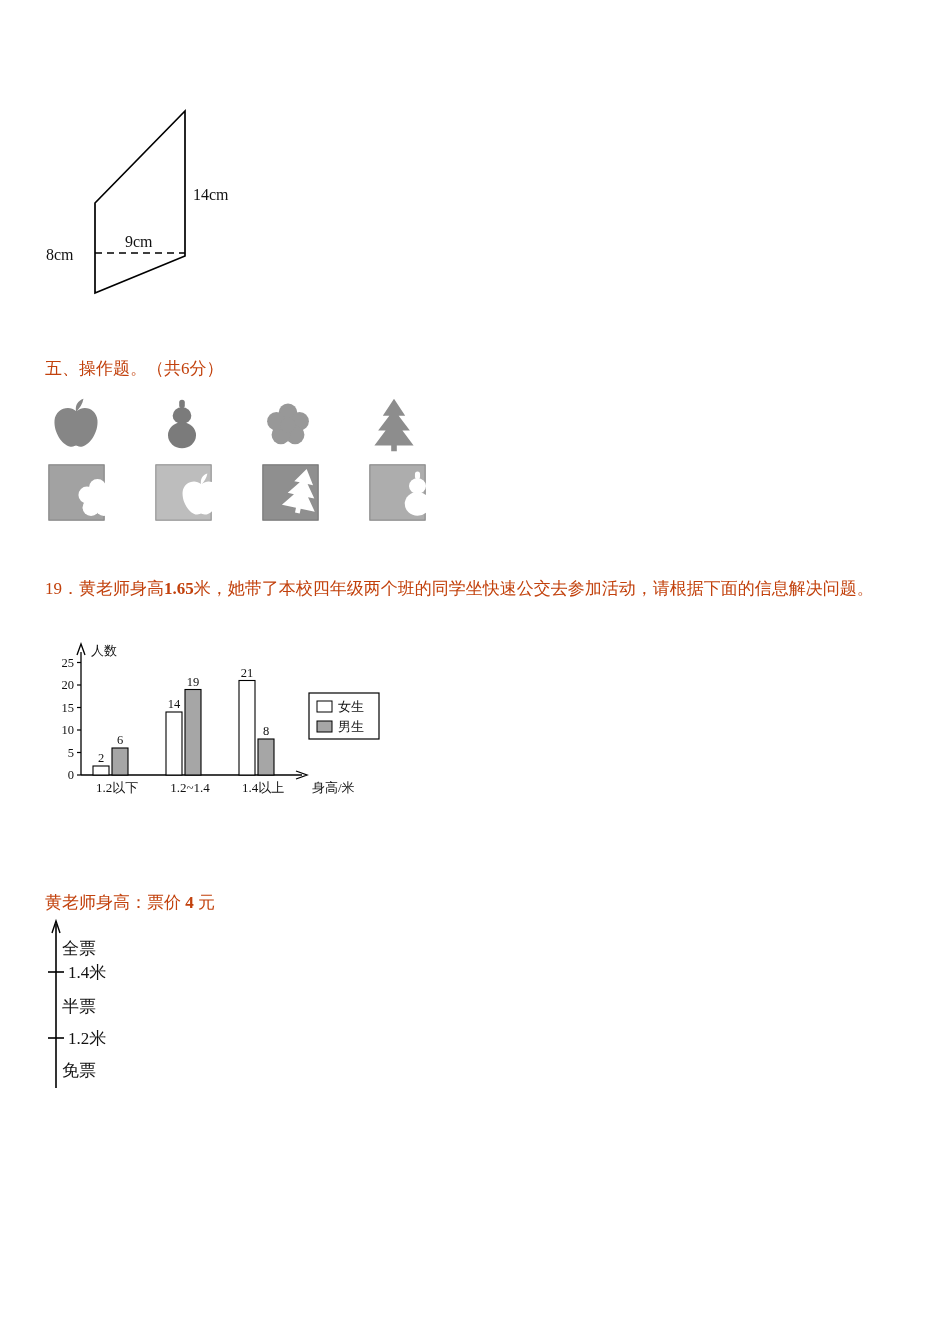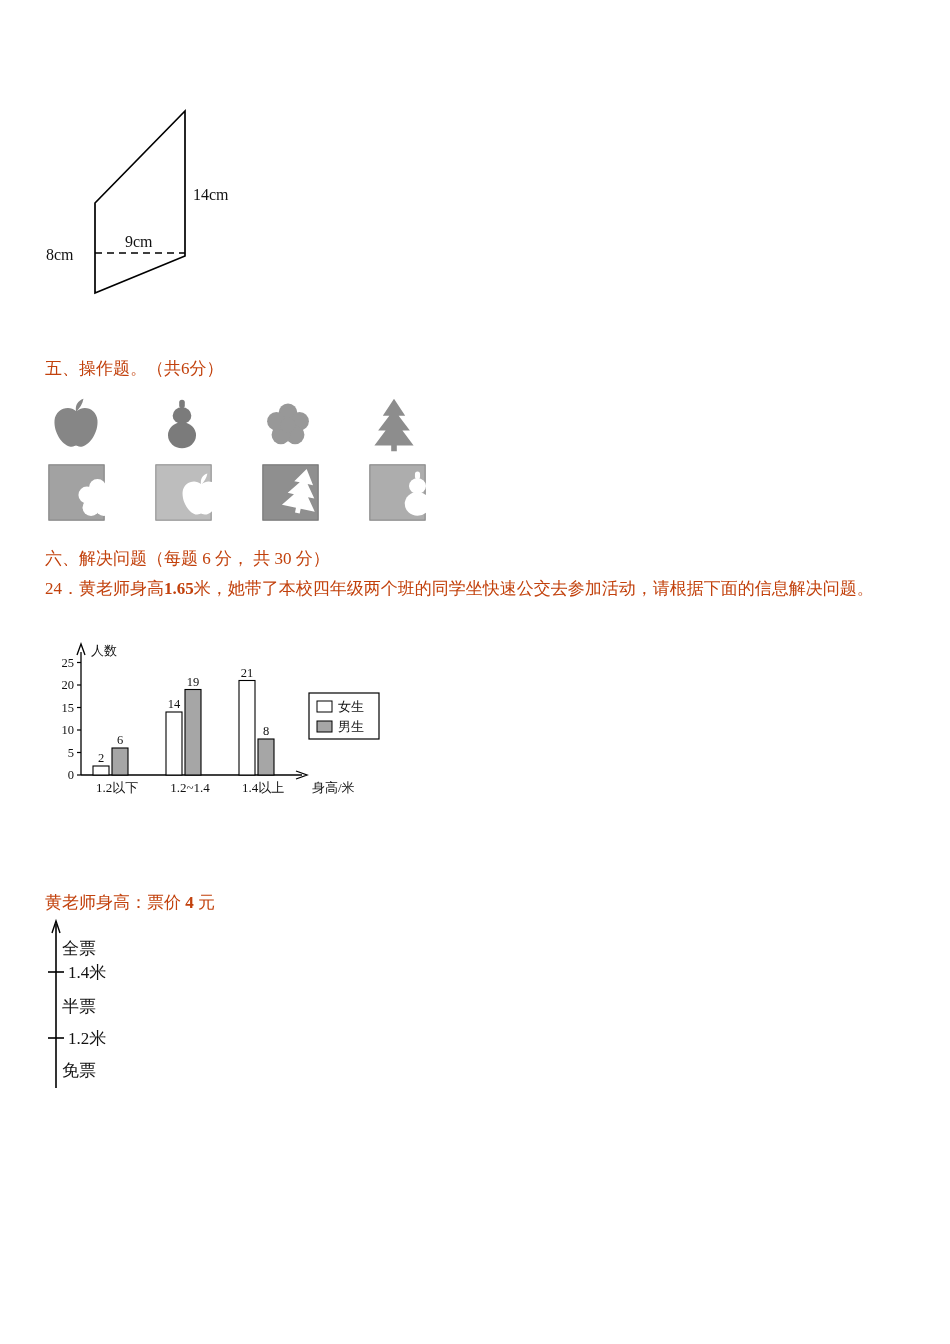--- a/index.html
+++ b/index.html
@@ -89,23 +89,22 @@
     <svg width="57" height="57" viewBox="0 0 57 57">
       <rect x="0.8" y="0.8" width="55.4" height="55.4" fill="#8f8f8f" stroke="#6f6f6f" stroke-width="1"></rect>
       <use href="#def-tree" fill="#ffffff" transform="translate(16,3) scale(0.8) rotate(12 30 30)"></use>
     </svg>
     <svg width="57" height="57" viewBox="0 0 57 57">
       <rect x="0.8" y="0.8" width="55.4" height="55.4" fill="#adadad" stroke="#808080" stroke-width="1"></rect>
       <use href="#def-gourd" fill="#ffffff" transform="translate(23,5) scale(0.85)"></use>
     </svg>
   </div>
 
-  <div class="abs text" style="left:45px; top:548px;">六、解决问题（每题 6 分， 共 30 分）</div>
 
-  <div class="abs text" style="left:45px; top:578px; width:880px;"><span>24．黄老师身高</span><b>1.65</b><span>米，她带了本校四年级两个班的同学坐快速公交去参加活动，请根据下面的信息解决问题。</span></div>
+  <div class="abs text" style="left:45px; top:578px; width:880px;"><span>19．黄老师身高</span><b>1.65</b><span>米，她带了本校四年级两个班的同学坐快速公交去参加活动，请根据下面的信息解决问题。</span></div>
 
   <svg class="abs" id="height-chart" style="left:55px; top:638px;" width="340" height="175" viewBox="0 0 340 175">
       <line x1="26" y1="137" x2="26" y2="14" stroke="#000" stroke-width="1.3"></line>
       <path d="M22,17 L26,6 L30,17" fill="none" stroke="#000" stroke-width="1.3"></path>
       <line x1="26" y1="137" x2="247" y2="137" stroke="#000" stroke-width="1.3"></line>
       <path d="M241,133 L252,137 L241,141" fill="none" stroke="#000" stroke-width="1.3"></path>
       <text x="36" y="17" font-size="13">人数</text>
       <text x="257" y="154" font-size="13">身高/米</text>
       <line x1="22" y1="137" x2="26" y2="137" stroke="#000" stroke-width="1.2"></line>
       <text x="19" y="141" font-size="12.5" text-anchor="end">0</text>

